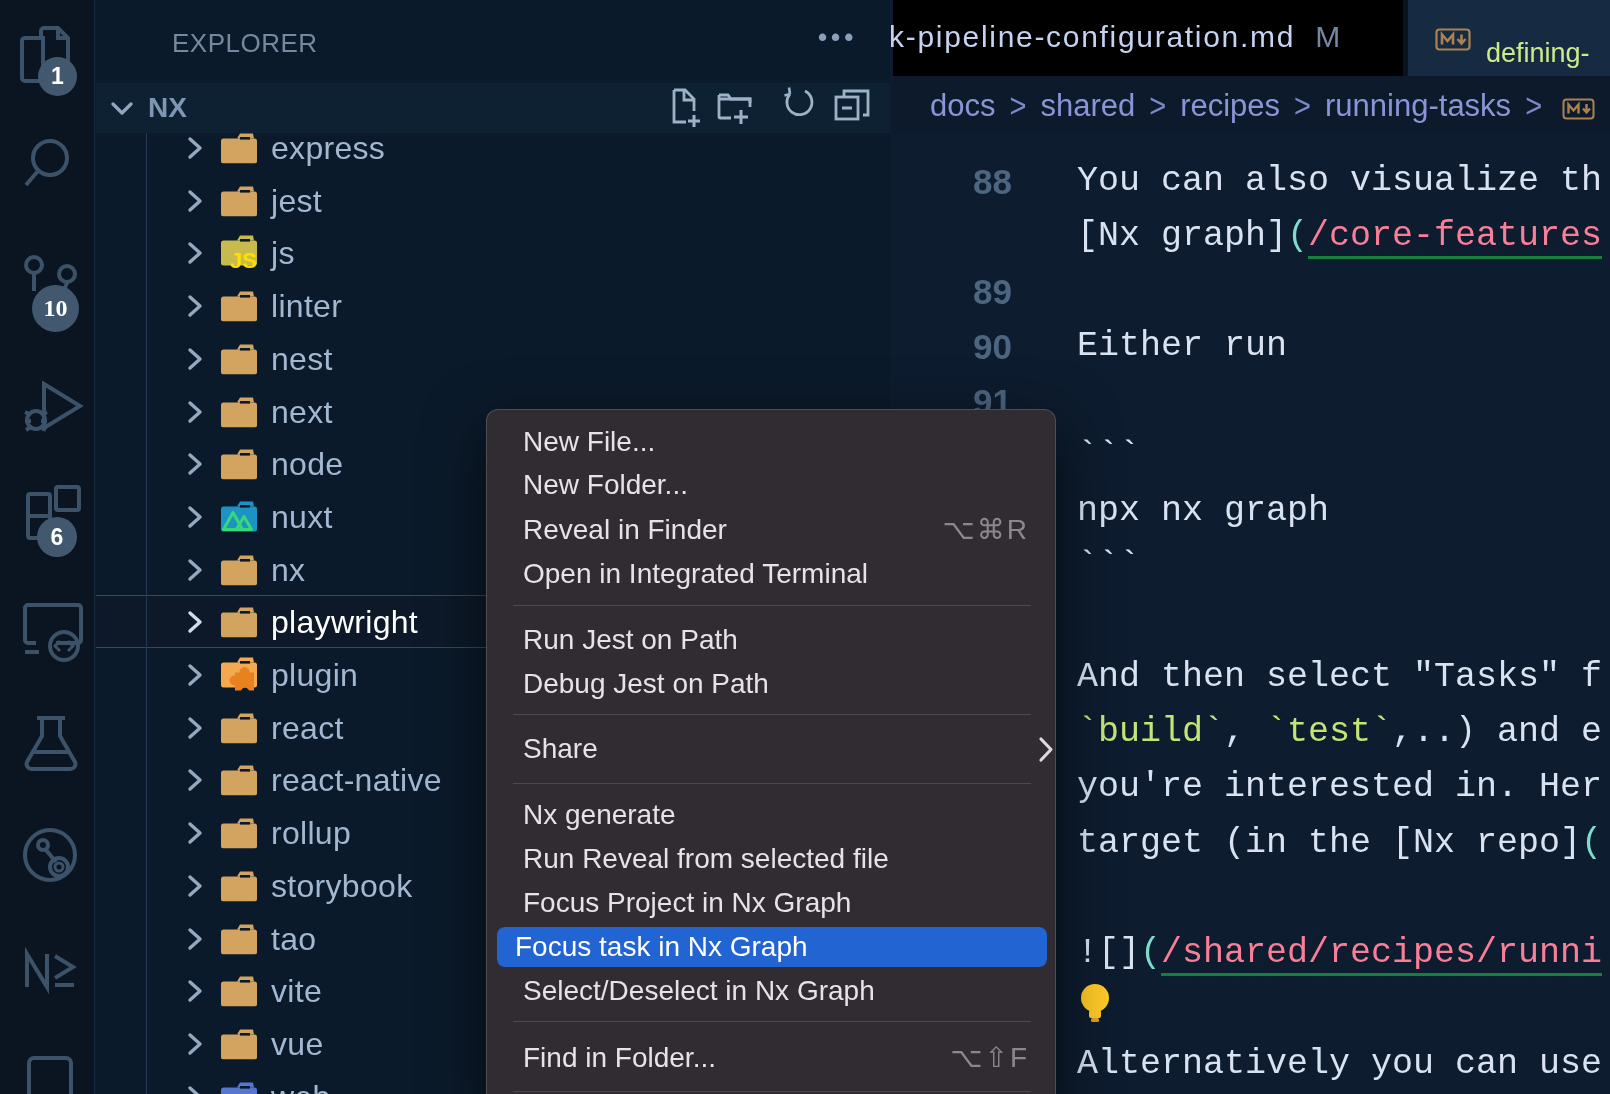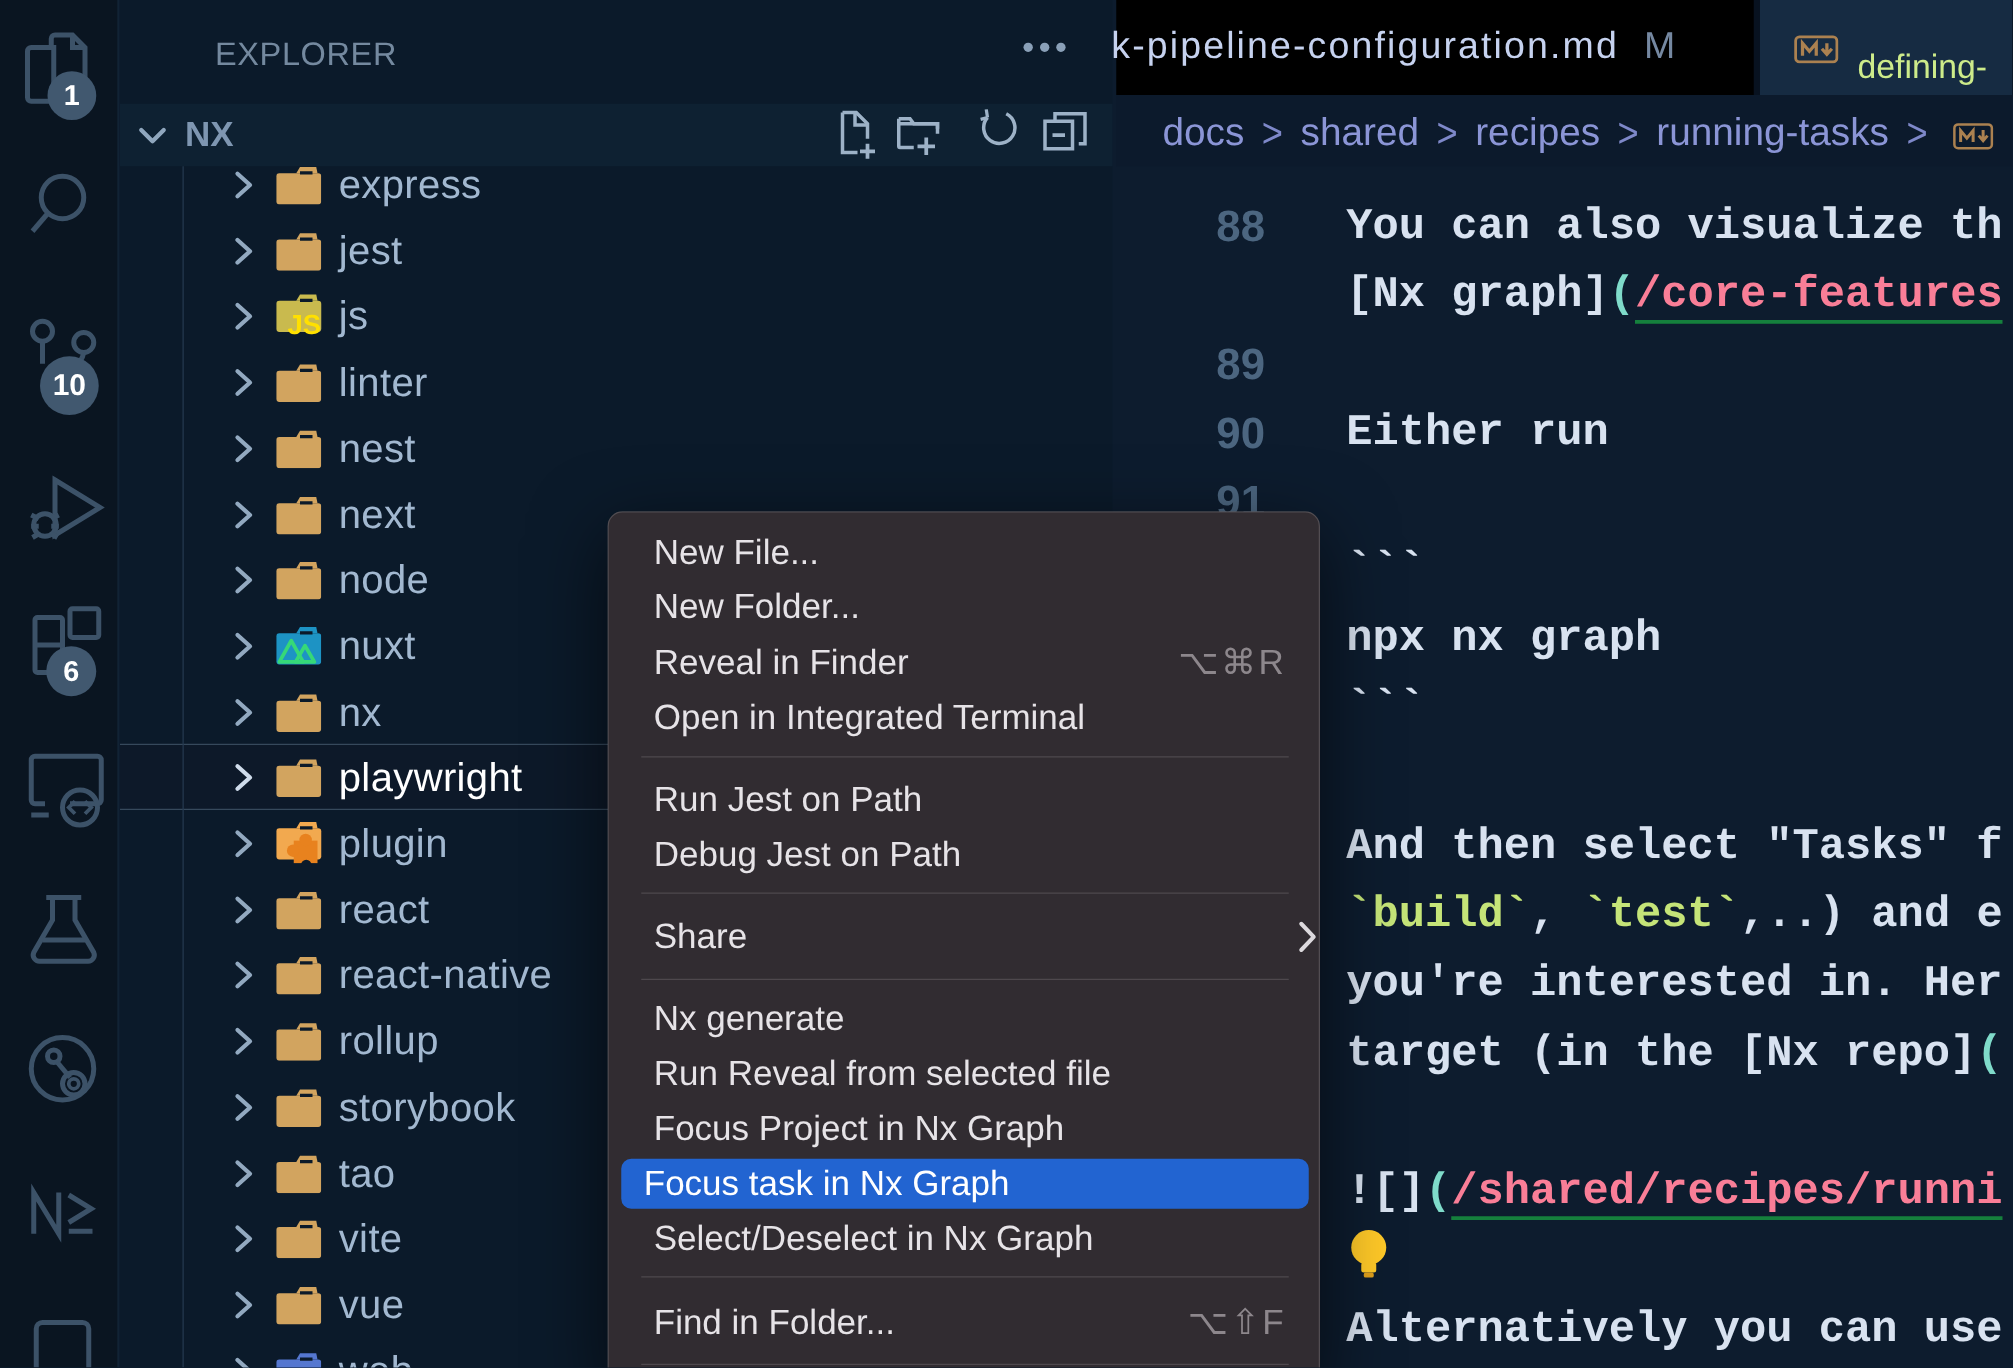--- a/index.html
+++ b/index.html
@@ -23,21 +23,21 @@
   .rowsel { background:#0d1929; border-top:1px solid #36495c; border-bottom:1px solid #36495c; height:53px; }
   .tname { position:absolute; left:175px; top:50%; transform:translateY(-50%);
     font-size:32px; letter-spacing:0.3px; color:#a2b8d0; }
   .chev { position:absolute; left:89px; top:50%; transform:translateY(-50%); }
   .ficon { position:absolute; left:125px; top:50%; transform:translateY(-50%); }
   #tabbar { left:893px; top:0; width:717px; height:76px; background:#000000; }
   #tab2 { left:1408px; top:0; width:202px; height:76px; background:#162b42; }
   #crumbs { left:893px; top:76px; width:717px; height:57px; background:#0c1a2c; }
   .mono { font-family:"Liberation Mono", monospace; }
   .cl { position:absolute; left:1077px; font-size:35px; line-height:55px;
-    color:#d8e2f0; white-space:pre; font-weight:bold; letter-spacing:0px; }
+    color:#d8e2f0; white-space:pre; font-weight:normal; letter-spacing:0px; }
   .ln { position:absolute; width:80px; text-align:right; font-size:35px; line-height:55px;
     color:#4c6680; font-weight:bold; }
   .teal { color:#7fdbca; }
   .pink { color:#f97e97; border-bottom:3px solid #15803d; }
   .grn { color:#c5e478; }
 
   
   #menu { left:486px; top:409px; width:570px; height:700px; background:#312c31;
     border-radius:12px; border:1px solid rgba(255,255,255,0.16);
     box-shadow: 0 18px 60px rgba(0,0,0,0.6); }
@@ -110,21 +110,21 @@
 
     <g>
       <path d="M27 987 v-33 l20 33 v-33"></path>
       <path d="M55 956 l18 11 l-18 11"></path>
       <path d="M55 985 h19"></path>
     </g>
 
     <rect x="29" y="1058" width="42" height="50" rx="5"></rect>
   </svg>
   <div class="badge" style="left:38px;top:57px;width:39px;height:39px;font-size:23px;line-height:39px;">1</div>
-  <div class="badge" style="left:32px;top:285px;width:47px;height:47px;font-size:24px;line-height:47px;">10</div>
+  <div class="badge" style="left:32px;top:285px;width:47px;height:47px;font-size:24px;line-height:47px;font-family:Liberation Serif, serif;">10</div>
   <div class="badge" style="left:37px;top:517px;width:40px;height:40px;font-size:23px;line-height:40px;">6</div>
 
   <svg width="0" height="0" style="position:absolute">
       <defs>
     <g id="fold">
           <rect x="0" y="6" width="36" height="25" rx="2.5"></rect>
       <polygon points="16,6 19,1 32,1 33,6"></polygon>
       <rect x="19" y="4.5" width="10" height="2.6" fill="#0b1a2a"></rect>
         </g>
     <g id="chv">

